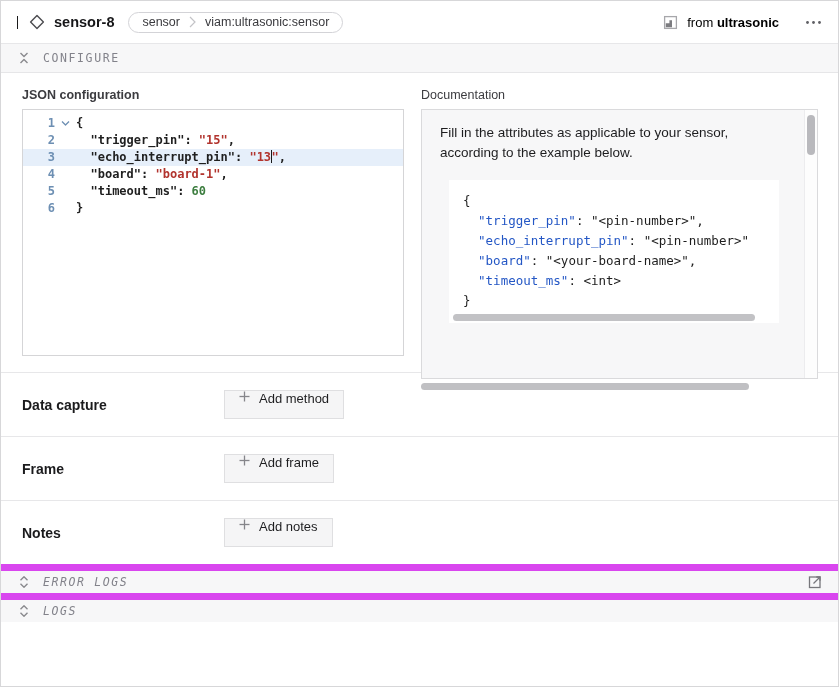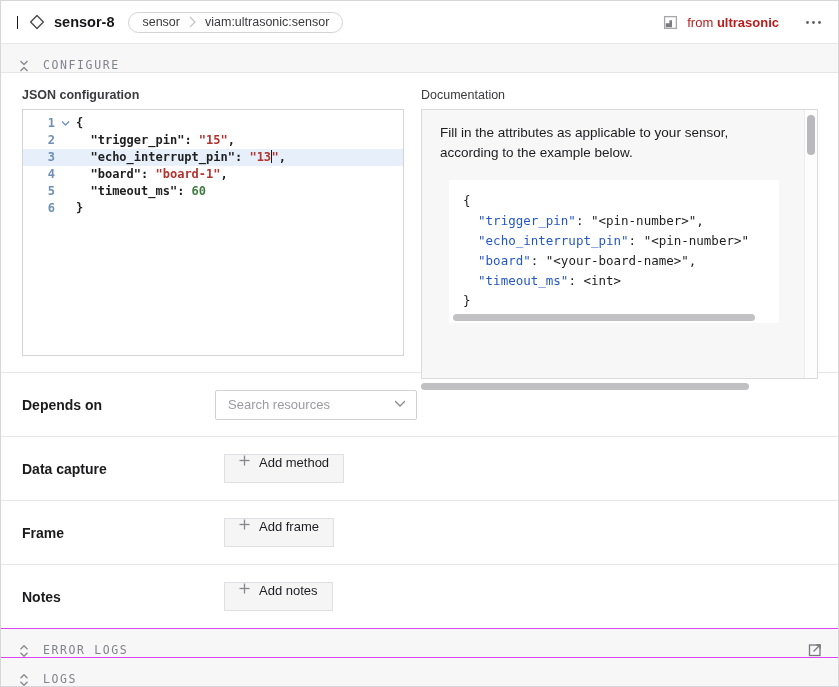--- a/index.html
+++ b/index.html
@@ -15,30 +15,30 @@
   
   .hdr { height:43px; display:flex; align-items:center; padding:0 14px 0 16px;
          border-bottom:1px solid #e7e7e9; background:#fff; }
   .hdr .caret { margin-right:11px; display:flex; }
   .hdr .diamond { margin-right:9px; display:flex; }
   .hdr-title { font-size:14.5px; font-weight:bold; color:#161618; margin-right:14px; }
   .type-pill { display:flex; align-items:center; gap:9px; border:1px solid #d3d3d7;
                border-radius:999px; padding:2px 13px; height:21px; font-size:12.5px; color:#3a3a3e; }
   .spacer { flex:1; }
   .from-wrap { display:flex; align-items:center; gap:9px; margin-right:24px; }
-  .from-text { font-size:13px; color:#b91c1c; }
+  .from-text { font-size:13px; color:#000000; }
   .from-text b { font-weight:bold; }
   .dots { display:flex; padding:4px 2px; cursor:pointer; }
 
   
-  .bar { height:29px; display:flex; align-items:flex-end; gap:13px; padding:0 16px 0 17px;
+  .bar { height:29px; display:flex; align-items:center; gap:13px; padding:0 16px 0 17px;
          background:#f7f7f8; border-bottom:1px solid #e6e6e8; }
   .bar-label { font-family:"DejaVu Sans Mono", monospace; font-size:11.5px; color:#82828a;
                letter-spacing:1.6px; }
-  .bar.bottom { border-bottom:none; border-top:1px solid #d946ef; }
+  .bar.bottom { border-bottom:none; border-top:7px solid #d946ef;font-style:italic; }
   .bar .spacer { flex:1; }
 
   
   .cfg-body { height:299px; padding:15px 20px 0 21px; display:flex; gap:17px; background:#fff; }
   .col-label { font-size:12.5px; color:#3c3c40; margin-bottom:7px; }
   .col-left { width:382px;font-weight:bold; }
   .col-right { flex:1; min-width:0; }
 
   
   .editor { width:382px; height:247px; border:1px solid #d5d5d7; background:#fff;
@@ -208,29 +208,20 @@
         <div class="doc-vscroll">
             <div class="thumb"></div>
           </div>
       </div>
       <div class="doc-hscroll">
           <div class="thumb"></div>
         </div>
     </div>
   </div>
 
-  <div class="row">
-    <span class="row-label">Depends on</span>
-    <div class="select">
-      <span class="ph">Search resources</span>
-      <svg class="sel-caret" width="12" height="8" viewBox="0 0 12 8">
-          <polyline points="1.5,1.5 6,6 10.5,1.5" fill="none" stroke="#8a8a8e" stroke-width="1.3" stroke-linecap="round"></polyline>
-        </svg>
-    </div>
-  </div>
 
   <div class="row">
     <span class="row-label">Data capture</span>
     <button class="btn">
       <svg width="11" height="11" viewBox="0 0 11 11">
           <line x1="5.5" y1="0.5" x2="5.5" y2="10.5" stroke="#85858a" stroke-width="1.3"></line>
           <line x1="0.5" y1="5.5" x2="10.5" y2="5.5" stroke="#85858a" stroke-width="1.3"></line>
         </svg>
       <span>Add method</span>
     </button>

